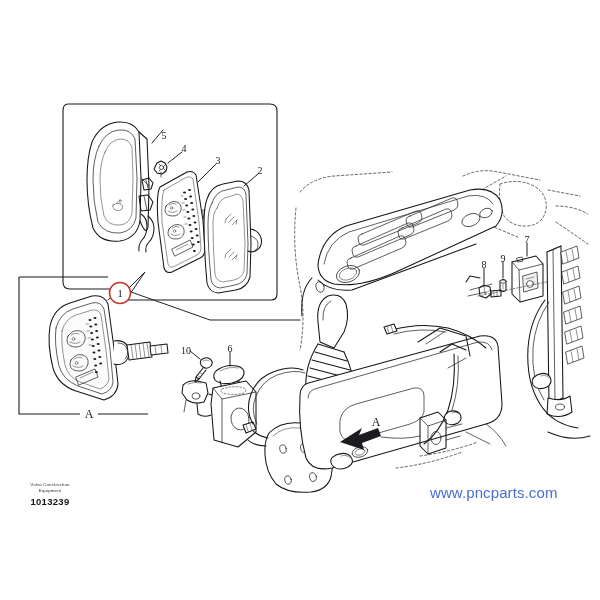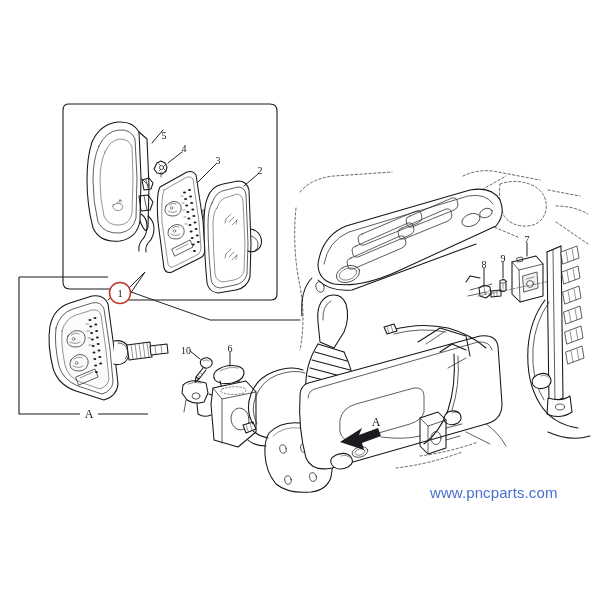--- a/index.html
+++ b/index.html
@@ -660,16 +660,21 @@
                                L 381 436
                                L 362 443
                                L 364 450 Z"></path>
       <text class="viewlbl" x="376" y="422">A</text>
 
       <path class="ln-thin" d="M 381 437 Q 404 440 420 436"></path>
     </g>
 
   </svg>
 
+  <div id="brand-block">
+    <div id="brand-name">Volvo Construction
+Equipment</div>
+    <div id="brand-partno">1013239</div>
+  </div>
 
   <div id="watermark">www.pncparts.com</div>
 
 </div>
 
 </body></html>

